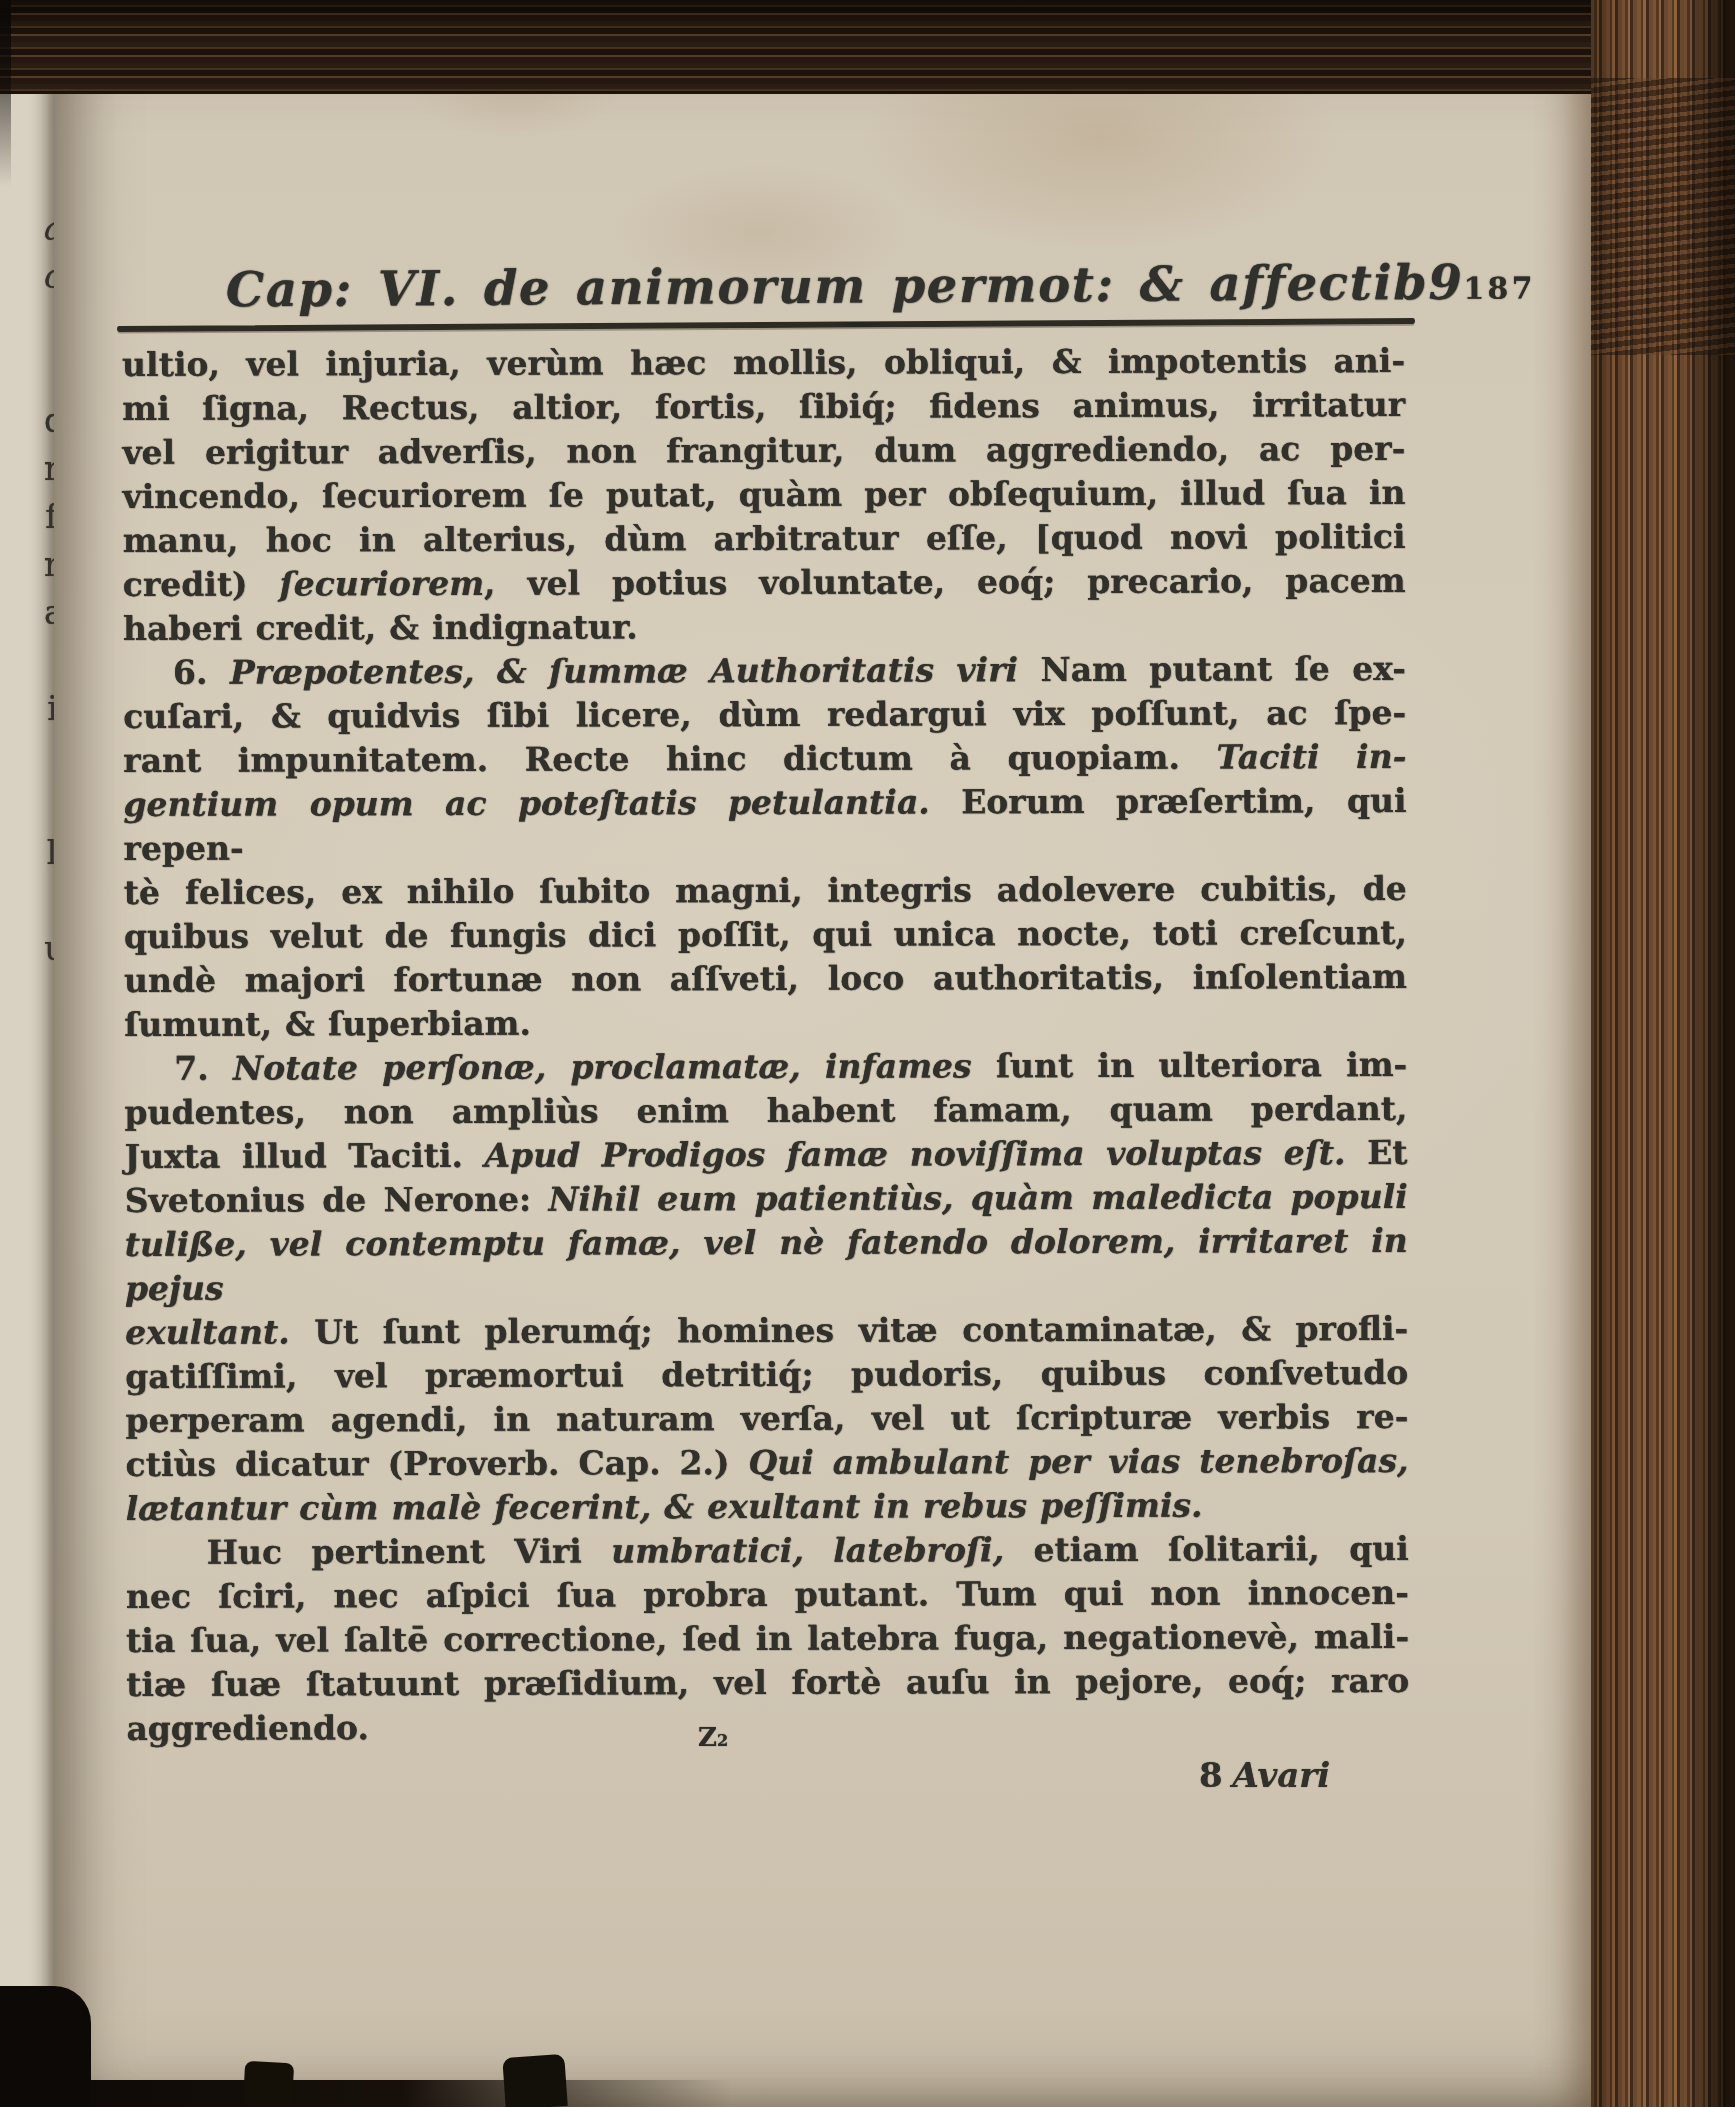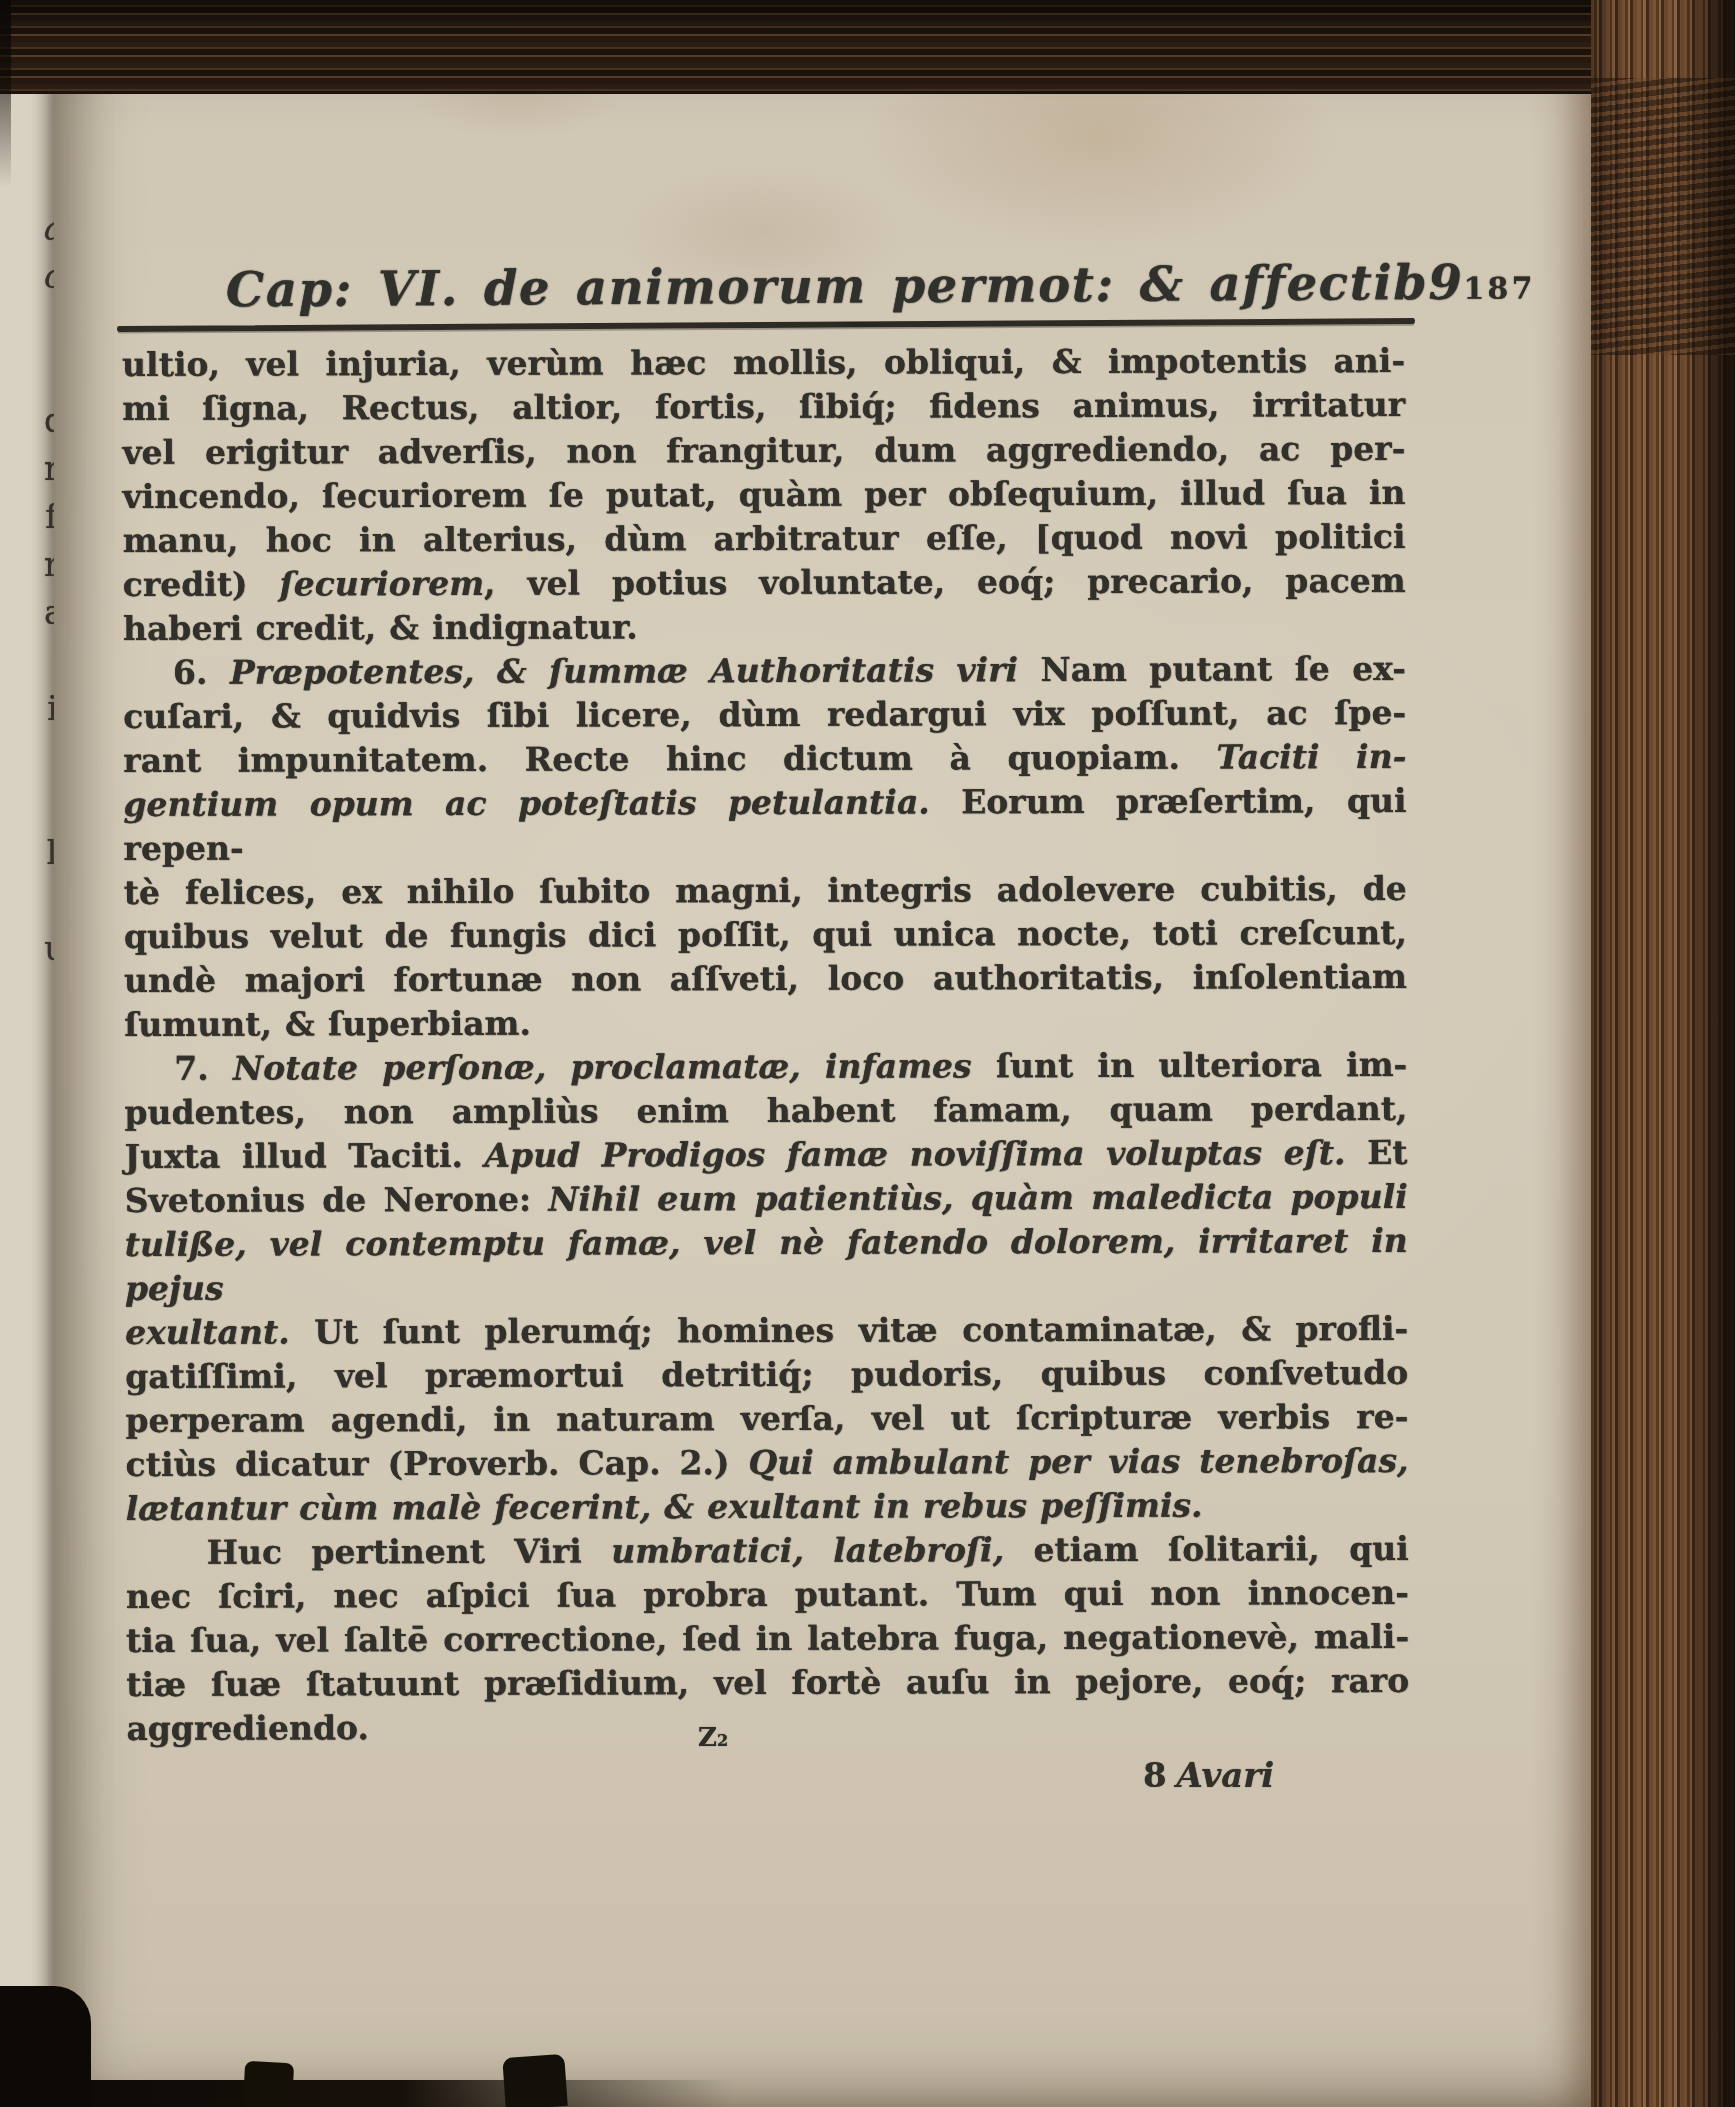--- a/index.html
+++ b/index.html
@@ -90,21 +90,21 @@
   .ln.ind1{text-indent:50px;}
   .ln.ind2{text-indent:81px;}
   .it{font-style:italic;}
   .rm{font-style:normal;}
   .sig{
     position:absolute;left:644px;top:1722px;font-size:26px;color:#2f2d27;
     text-shadow:0 0 1.1px rgba(44,42,36,.85);
   }
   .sig .sub{font-size:0.62em;}
   .catch{
-    position:absolute;left:1089px;top:1755px;font-size:34px;color:#32302a;
+    position:absolute;left:1145px;top:1755px;font-size:34px;color:#32302a;
     text-shadow:0 0 1.1px rgba(44,42,36,.85);
   }
   .catch .it{font-style:italic;padding-left:9.8px;}
   
   .bl-corner{position:absolute;left:0;bottom:0;width:91px;height:122px;background:#0d0906;border-radius:0 37px 0 0;}
   .b-strip{position:absolute;left:0;bottom:0;width:732px;height:28px;
     background:linear-gradient(90deg,#0d0906 0%,#17100a 55%,rgba(23,16,10,0) 100%);}
   .tab1{position:absolute;left:244px;bottom:0;width:49px;height:46px;background:#141008;border-radius:8.1px 8.1px 0 0;transform:rotate(3deg);}
   .tab2{position:absolute;left:504px;bottom:0;width:62px;height:52px;background:#121008;border-radius:9.8px 9.8px 0 0;transform:rotate(-4deg);}
   .tl-sliver{position:absolute;left:0;top:0;width:11.4px;height:187px;background:linear-gradient(180deg,#0c0907,rgba(12,9,7,0));}

